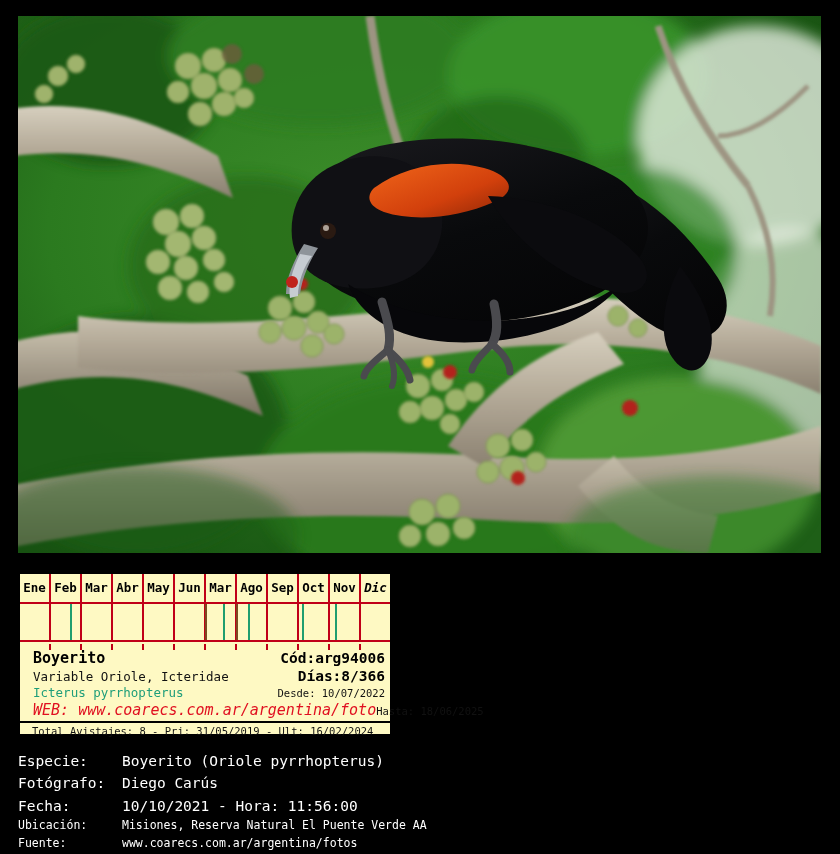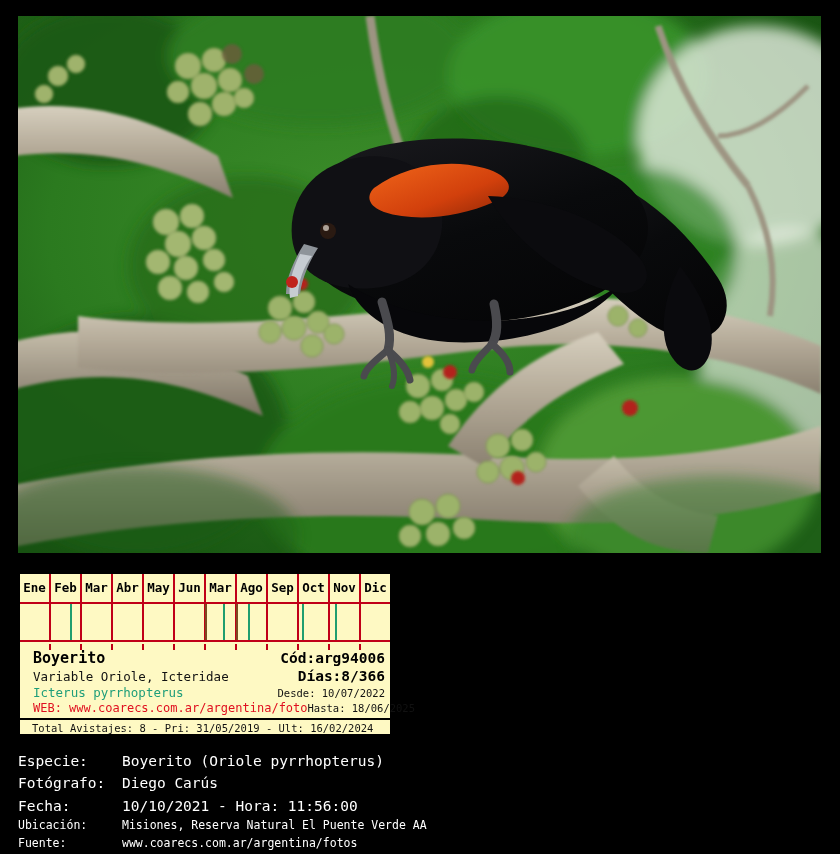--- a/index.html
+++ b/index.html
@@ -26,39 +26,39 @@
   .months{
     display:flex;width:100%;height:30px;box-sizing:border-box;
     border-bottom:2px solid #c00018;
   }
   .m{
     flex:1 1 0;display:flex;align-items:center;justify-content:center;
     font-size:12.5px;font-weight:bold;letter-spacing:0px;
     border-right:2px solid #c00018;box-sizing:border-box;line-height:1;
     color:#000;
   }
-  .m:last-child{border-right:none;}
+  .m:last-child{border-right:none;font-style:italic;}
   .track{
     position:relative;width:100%;height:38px;
     border-bottom:2px solid #c00018;box-sizing:border-box;
   }
   .mgrid{position:absolute;inset:0;display:flex;}
   .mg{flex:1 1 0;border-right:2px solid #c00018;box-sizing:border-box;}
   .mg:last-child{border-right:none;}
   .tick{position:absolute;top:0;bottom:0;width:2px;}
   .stub{position:absolute;left:0;right:0;top:70px;height:6px;display:flex;}
   .sg{flex:1 1 0;border-right:2px solid #c00018;box-sizing:border-box;}
   .sg:last-child{border-right:none;}
 
   .info{position:relative;padding:4px 5px 0 13px;}
   .row{display:flex;justify-content:space-between;align-items:baseline;}
   .name{font-size:15px;font-weight:bold;letter-spacing:0px;line-height:1.18;}
   .eng{font-size:12.5px;line-height:1.25;color:#111;}
   .sci{font-size:12.5px;line-height:1.25;color:#1f9e7a;}
-  .web{font-size:12px;line-height:1.25;color:#e01020;}
+  .web{font-size:15px;line-height:1.25;color:#e01020;font-style:italic;}
   .cod{font-size:14.5px;font-weight:bold;line-height:1.18;text-align:right;}
   .dias{font-size:14.5px;font-weight:bold;line-height:1.2;text-align:left;}
   .small{font-size:10.5px;line-height:1.3;text-align:right;color:#111;}
   .totbar{
     margin-top:2px;border-top:2px solid #000;padding:2px 5px 0 12px;
     font-size:10.5px;color:#111;
   }
   .col-l{flex:0 0 auto;}
   .col-r{flex:0 0 auto;}
 

